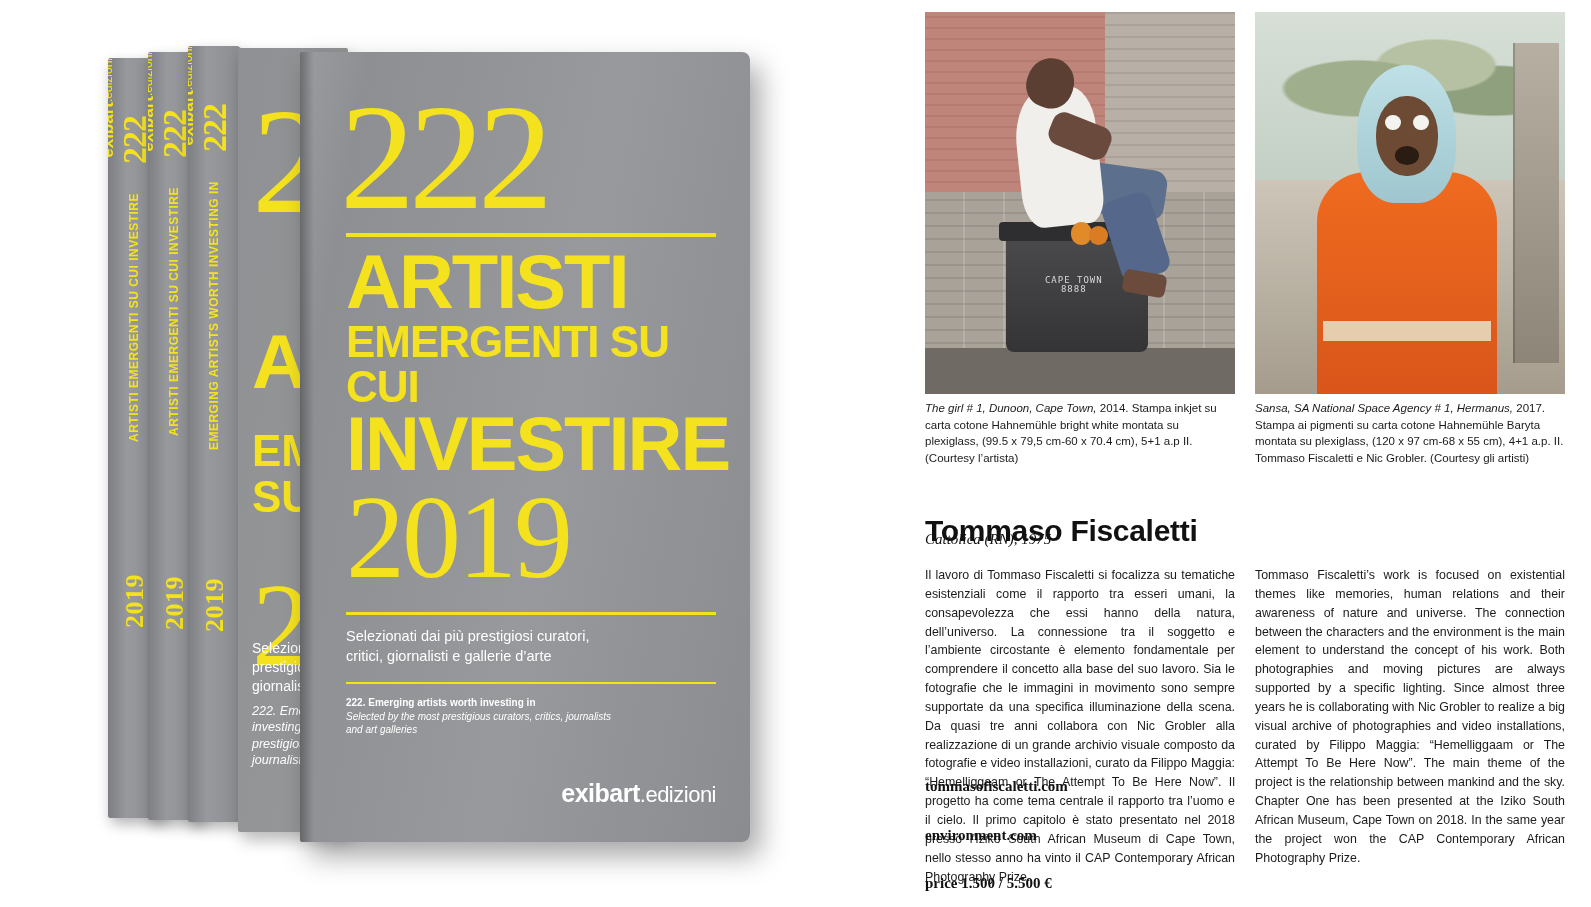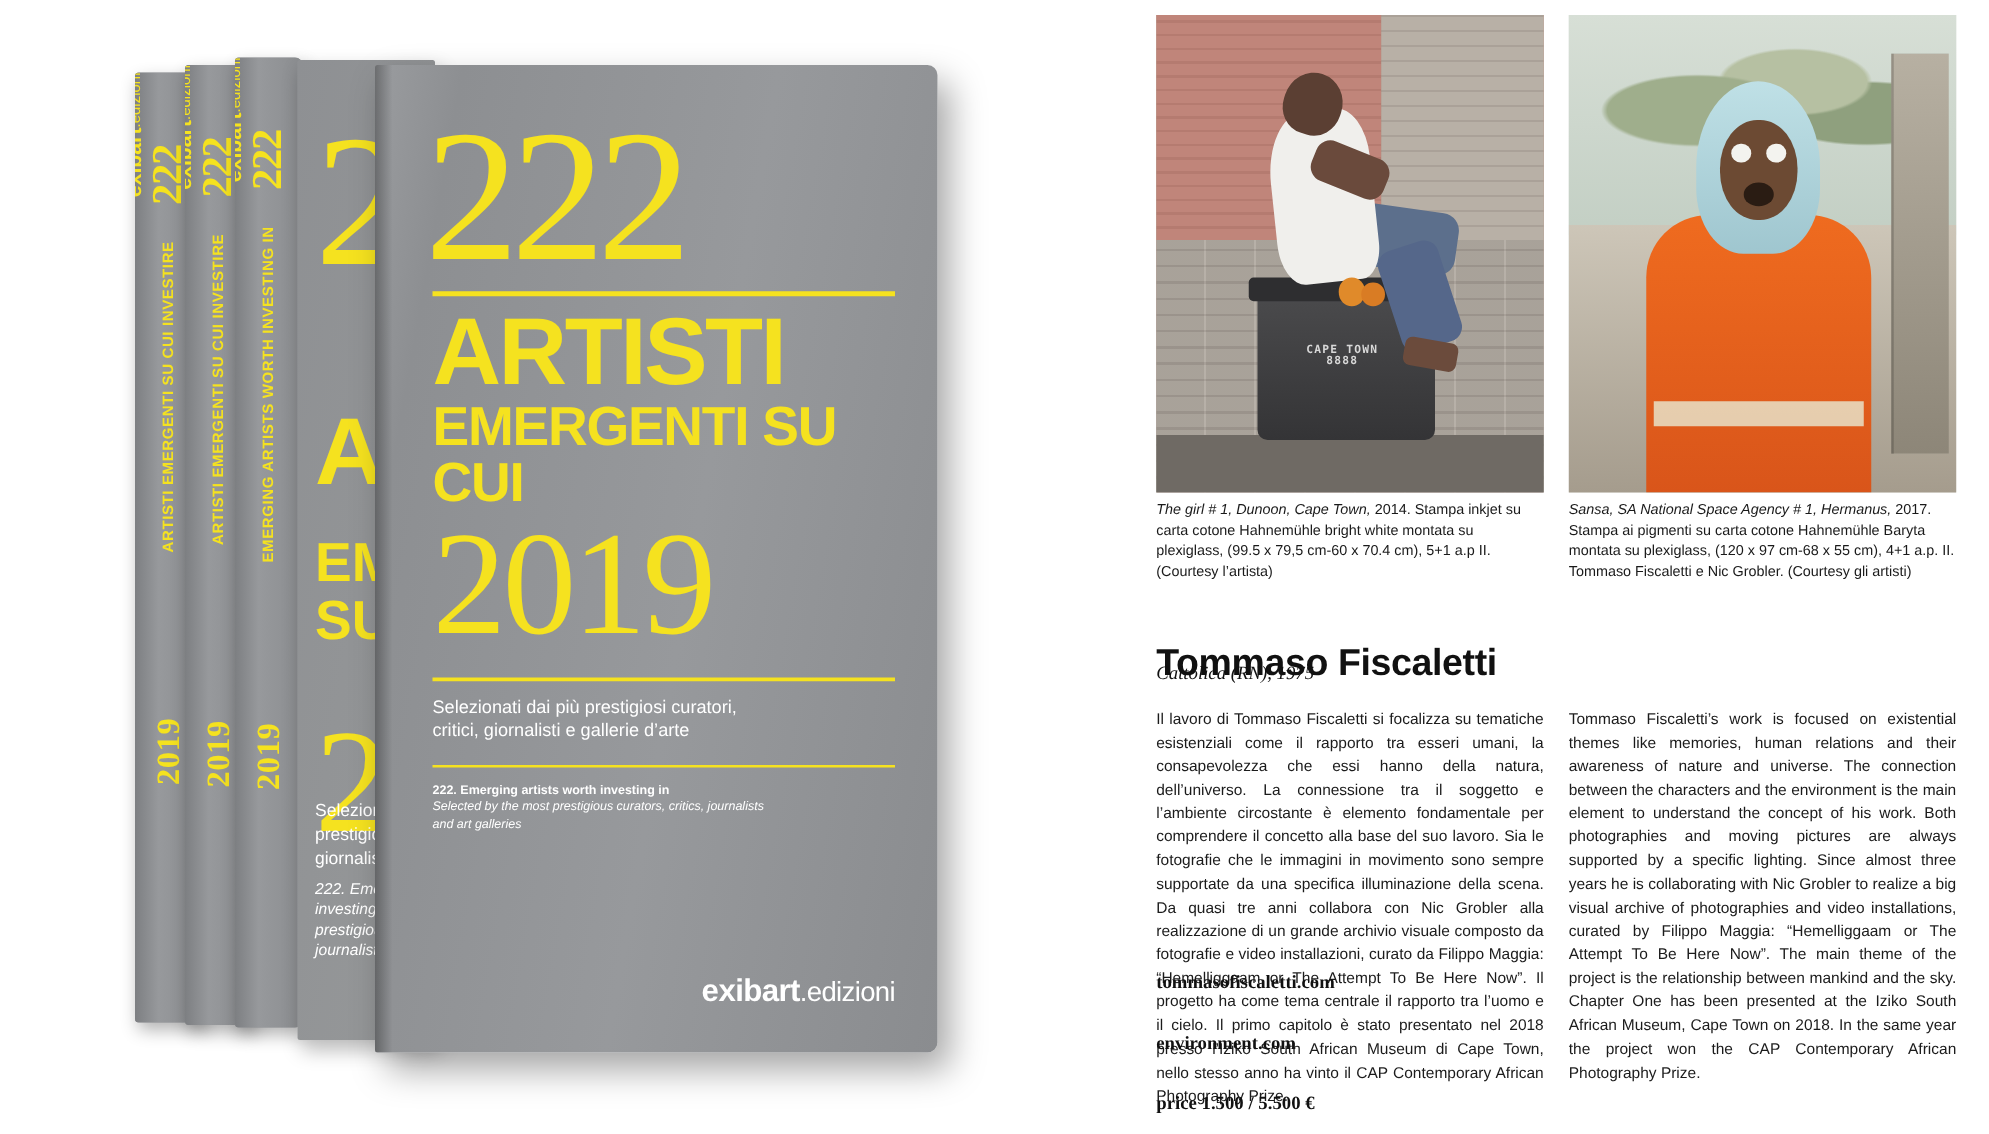--- a/index.html
+++ b/index.html
@@ -318,21 +318,21 @@
     position: absolute; left: 26%; bottom: 11%; width: 46%; height: 30%;
     background: linear-gradient(180deg,#4a4a4c,#343436);
     border-radius: 4px 4px 8px 8px;
   }
   .ph1 .bin-lid {
     position: absolute; left: 24%; bottom: 40%; width: 50%; height: 5%;
     background: #2e2e30; border-radius: 4px;
   }
   .ph1 .bin-label {
     position: absolute; left: 33%; bottom: 22%; width: 30%; height: 9%;
-    color: #d8d8d8; font-size: 9px; font-weight: 700; text-align: center;
+    color: #d8d8d8; font-size: 9px; font-weight: 400; text-align: center;
     line-height: 1.1; letter-spacing: 1px;
     font-family: "DejaVu Sans Mono", monospace;
     margin-top: 14px;
   }
   .ph1 .torso {
     position: absolute; left: 30%; top: 20%; width: 26%; height: 36%;
     background: #f0efec; border-radius: 40% 30% 20% 25%;
     transform: rotate(-6deg);
   }
   .ph1 .head {
@@ -508,20 +508,21 @@
         <div class="pk-sub">Selezionati dai più prestigiosi curatori, critici, giornalisti e gallerie d’arte</div>
         <div class="pk-sub2">222. Emerging artists worth investing in Selected by the most prestigious curators, critics, journalists and art galleries</div>
       </div>
 
       <div class="cover">
         <div class="cover-inner">
           <div class="cv-222">222</div>
           <div class="cv-rule"></div>
           <div class="cv-big">ARTISTI</div>
           <div class="cv-mid">EMERGENTI SU CUI</div>
+          <div class="cv-big">INVESTIRE</div>
           <div class="cv-year">2019</div>
           <div class="cv-rule2"></div>
           <div class="cv-sub">Selezionati dai più prestigiosi curatori, critici, giornalisti e gallerie d’arte</div>
           <div class="cv-rule3"></div>
           <div class="cv-sub-en"><span class="b">222. Emerging artists worth investing in</span><br><span>Selected by the most prestigious curators, critics, journalists and art galleries</span></div>
           <div class="cv-logo"><span>exibart</span><span class="ed">.edizioni</span></div>
         </div>
       </div>
 
     </div>

